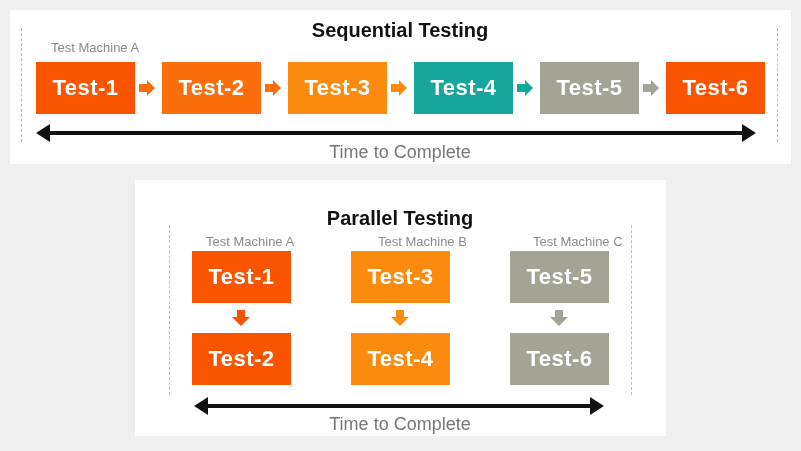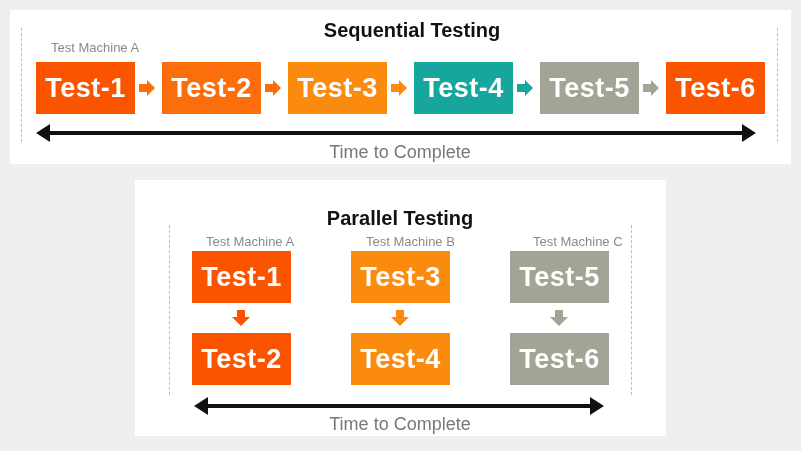--- a/index.html
+++ b/index.html
@@ -1,33 +1,33 @@
 <!DOCTYPE html>
 <html><head>
 <meta charset="utf-8">
 <style>
   html,body{margin:0;padding:0;}
   body{width:801px;height:451px;background:#efefef;position:relative;overflow:hidden;font-family:"Liberation Sans",sans-serif;}
   .panel{position:absolute;background:#ffffff;}
   .title{position:absolute;font-weight:bold;font-size:20px;color:#111;text-align:center;}
   .mlabel{position:absolute;font-size:13px;color:#8a8a8a;white-space:nowrap;margin-left:14px;}
-  .box{position:absolute;color:#fff;font-weight:bold;font-size:27px;display:flex;align-items:center;justify-content:center;letter-spacing:0.5px;}
+  .box{position:absolute;color:#fff;font-weight:bold;font-size:22px;display:flex;align-items:center;justify-content:center;letter-spacing:0.5px;}
   .dash{position:absolute;width:0;border-left:1.5px dashed #bdbdbd;}
   .harrow{position:absolute;width:16px;height:16px;}
   .varrow{position:absolute;width:18px;height:16px;}
   .timeline{position:absolute;height:4px;background:#111;}
   .timeline .lh{position:absolute;left:-12px;top:-7px;width:0;height:0;border-top:9px solid transparent;border-bottom:9px solid transparent;border-right:14px solid #111;}
   .timeline .rh{position:absolute;right:-12px;top:-7px;width:0;height:0;border-top:9px solid transparent;border-bottom:9px solid transparent;border-left:14px solid #111;}
   .tlabel{position:absolute;font-size:18px;color:#777;text-align:center;}
 </style>
 </head>
 <body>
 
 <div class="panel" style="left:10px;top:10px;width:781px;height:154px;"></div>
-<div class="title" style="left:212px;top:19px;width:400px;">Sequential Testing</div>
+<div class="title" style="left:200px;top:19px;width:400px;">Sequential Testing</div>
 <div class="dash" style="left:21px;top:28px;height:114px;"></div>
 <div class="dash" style="left:777px;top:28px;height:114px;"></div>
 <div class="mlabel" style="left:37px;top:40px;">Test Machine A</div>
 
 <div class="box" style="left:36px;top:62px;width:99px;height:52px;background:#fb5400;">Test-1</div>
 <div class="box" style="left:162px;top:62px;width:99px;height:52px;background:#fc6e0b;">Test-2</div>
 <div class="box" style="left:288px;top:62px;width:99px;height:52px;background:#fb8b0e;">Test-3</div>
 <div class="box" style="left:414px;top:62px;width:99px;height:52px;background:#16a69c;">Test-4</div>
 <div class="box" style="left:540px;top:62px;width:99px;height:52px;background:#a3a396;">Test-5</div>
 <div class="box" style="left:666px;top:62px;width:99px;height:52px;background:#fb5400;">Test-6</div>
@@ -53,21 +53,21 @@
     <span class="rh"></span>
   </div>
 <div class="tlabel" style="left:300px;top:142px;width:200px;">Time to Complete</div>
 
 <div class="panel" style="left:135px;top:180px;width:531px;height:256px;"></div>
 <div class="title" style="left:200px;top:207px;width:400px;">Parallel Testing</div>
 <div class="dash" style="left:169px;top:225px;height:170px;"></div>
 <div class="dash" style="left:631px;top:225px;height:170px;"></div>
 
 <div class="mlabel" style="left:192px;top:234px;">Test Machine A</div>
-<div class="mlabel" style="left:352px;top:234px;">Test Machine B</div>
+<div class="mlabel" style="left:364px;top:234px;">Test Machine B</div>
 <div class="mlabel" style="left:519px;top:234px;">Test Machine C</div>
 
 <div class="box" style="left:192px;top:251px;width:99px;height:52px;background:#fb5400;">Test-1</div>
 <div class="box" style="left:192px;top:333px;width:99px;height:52px;background:#fb5400;">Test-2</div>
 <div class="box" style="left:351px;top:251px;width:99px;height:52px;background:#fb8b0e;">Test-3</div>
 <div class="box" style="left:351px;top:333px;width:99px;height:52px;background:#fb8b0e;">Test-4</div>
 <div class="box" style="left:510px;top:251px;width:99px;height:52px;background:#a3a396;">Test-5</div>
 <div class="box" style="left:510px;top:333px;width:99px;height:52px;background:#a3a396;">Test-6</div>
 
 <svg class="varrow" style="left:232px;top:310px;" viewBox="0 0 18 16">

